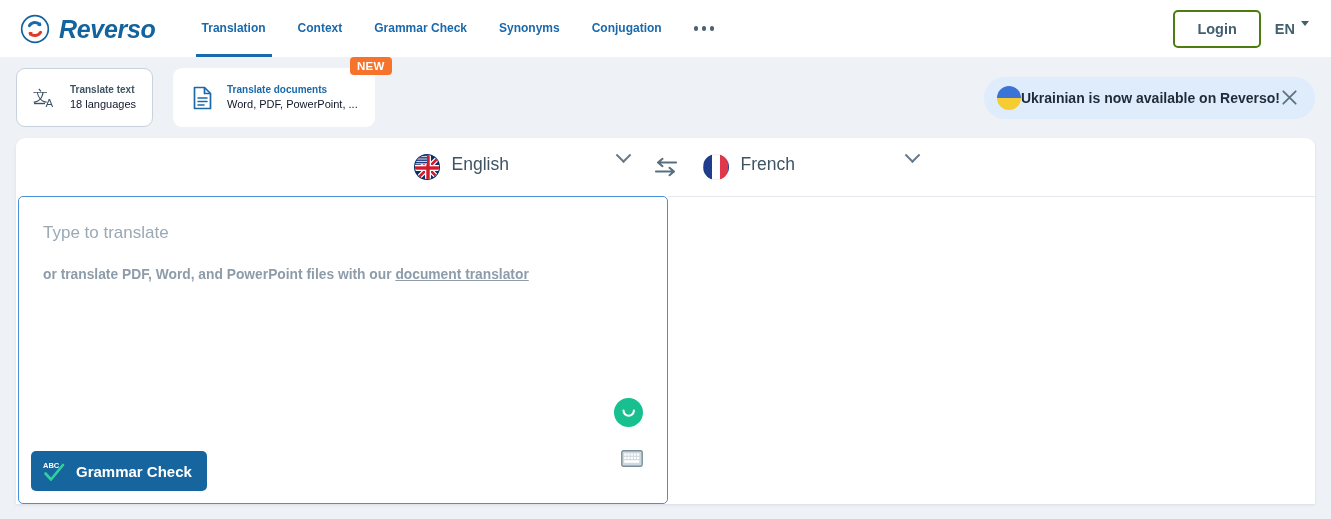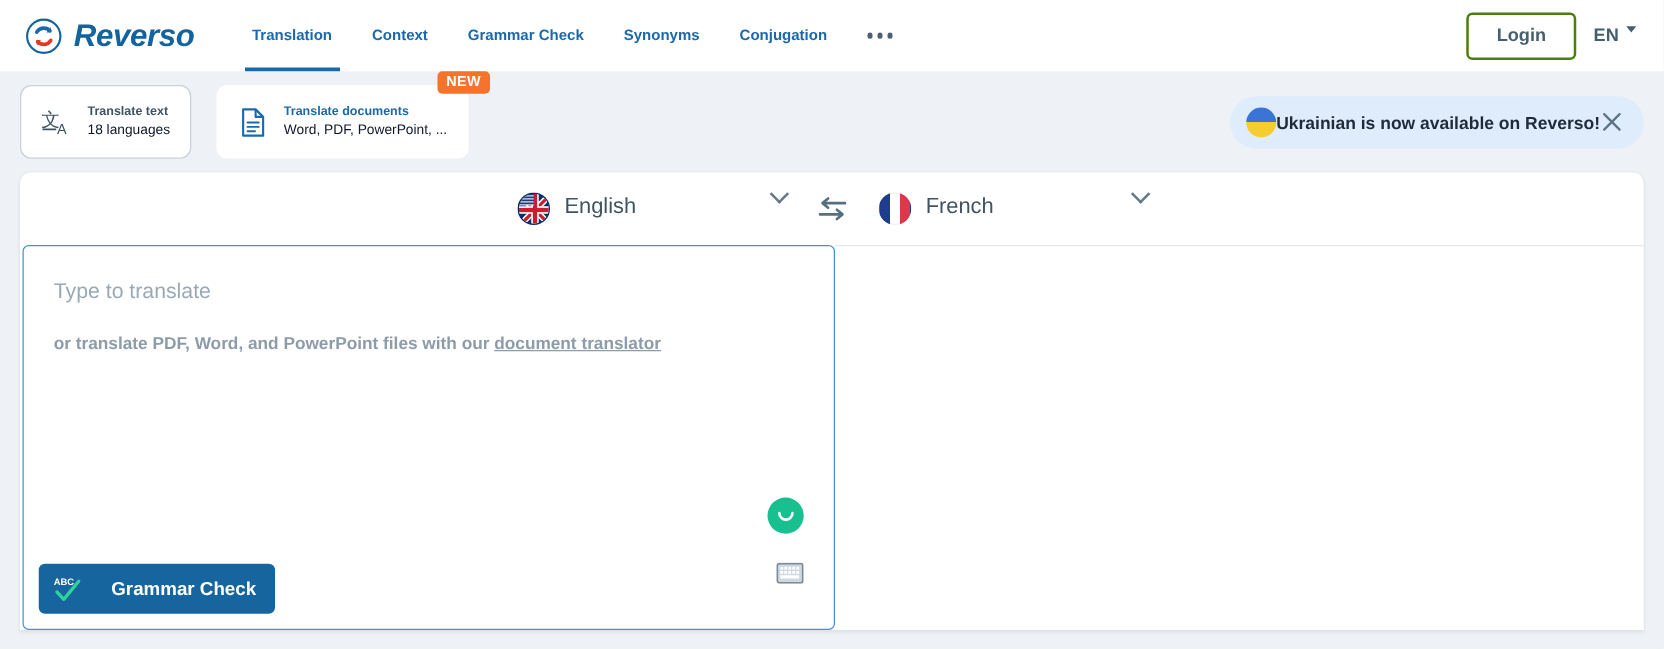--- a/index.html
+++ b/index.html
@@ -150,21 +150,21 @@
 
   .mic-btn {
     position: absolute; right: 24px; top: 201px;
     width: 29px; height: 29px; border-radius: 50%;
     background: #18bf8f; cursor: pointer;
     display: flex; align-items: center; justify-content: center;
   }
   .kbd-btn { position: absolute; right: 24px; top: 253px; cursor: pointer; }
   .gc-btn {
     position: absolute; left: 12px; bottom: 12px;
-    display: flex; align-items: center; gap: 22px;
+    display: flex; align-items: center; gap: 9px;
     background: #16659f; border-radius: 5px;
     padding: 9px 15px 9px 12px; cursor: pointer;
   }
   .gc-label { font-size: 15px; font-weight: bold; color: #fff; white-space: nowrap; }
 </style>
 </head>
 <body>
 
 <div class="header">
   <div class="logo-wrap">

